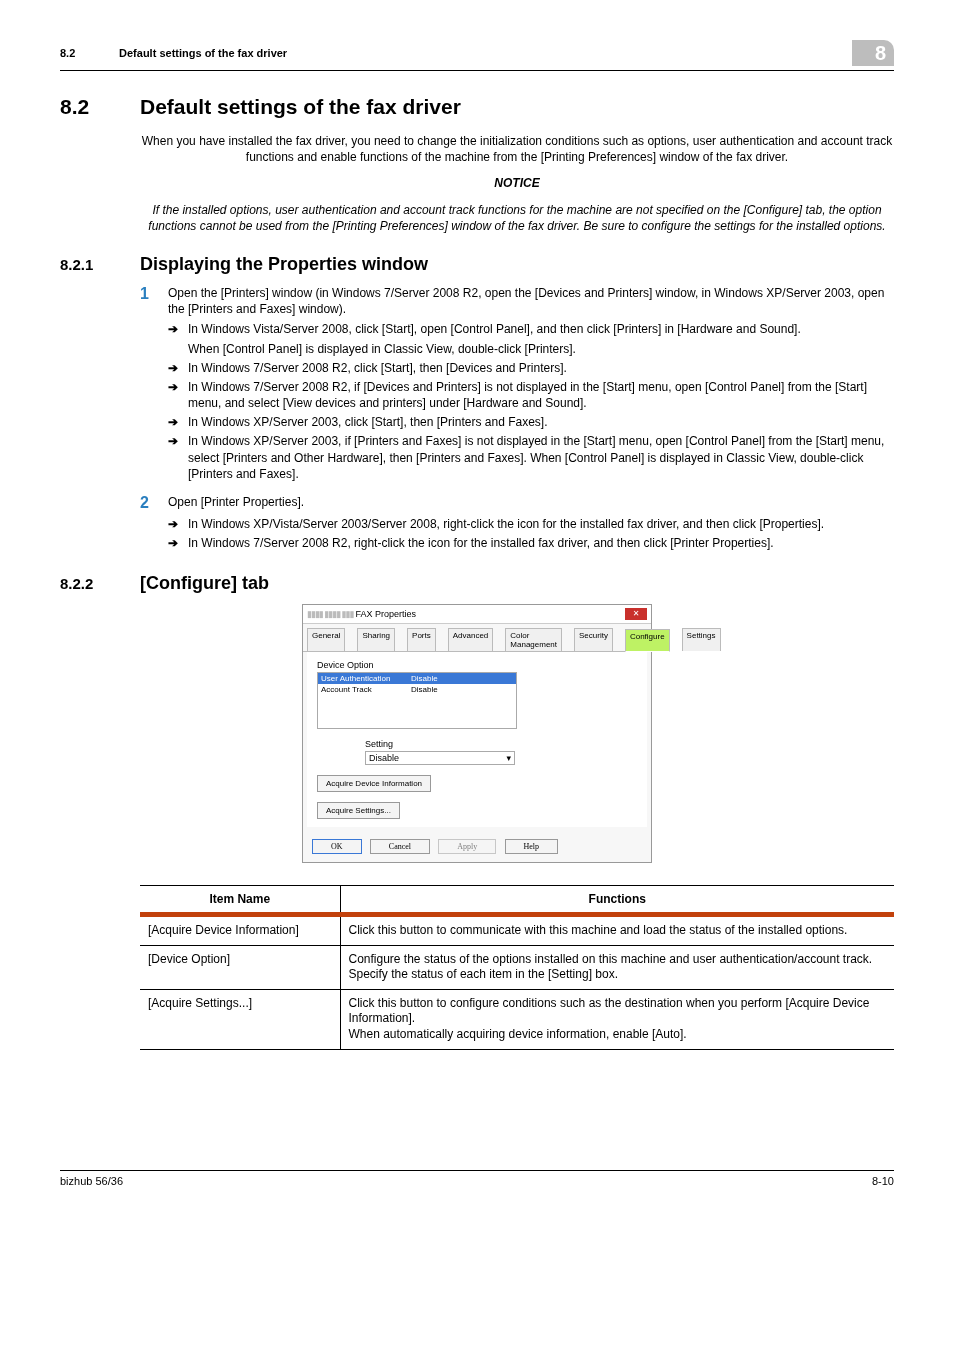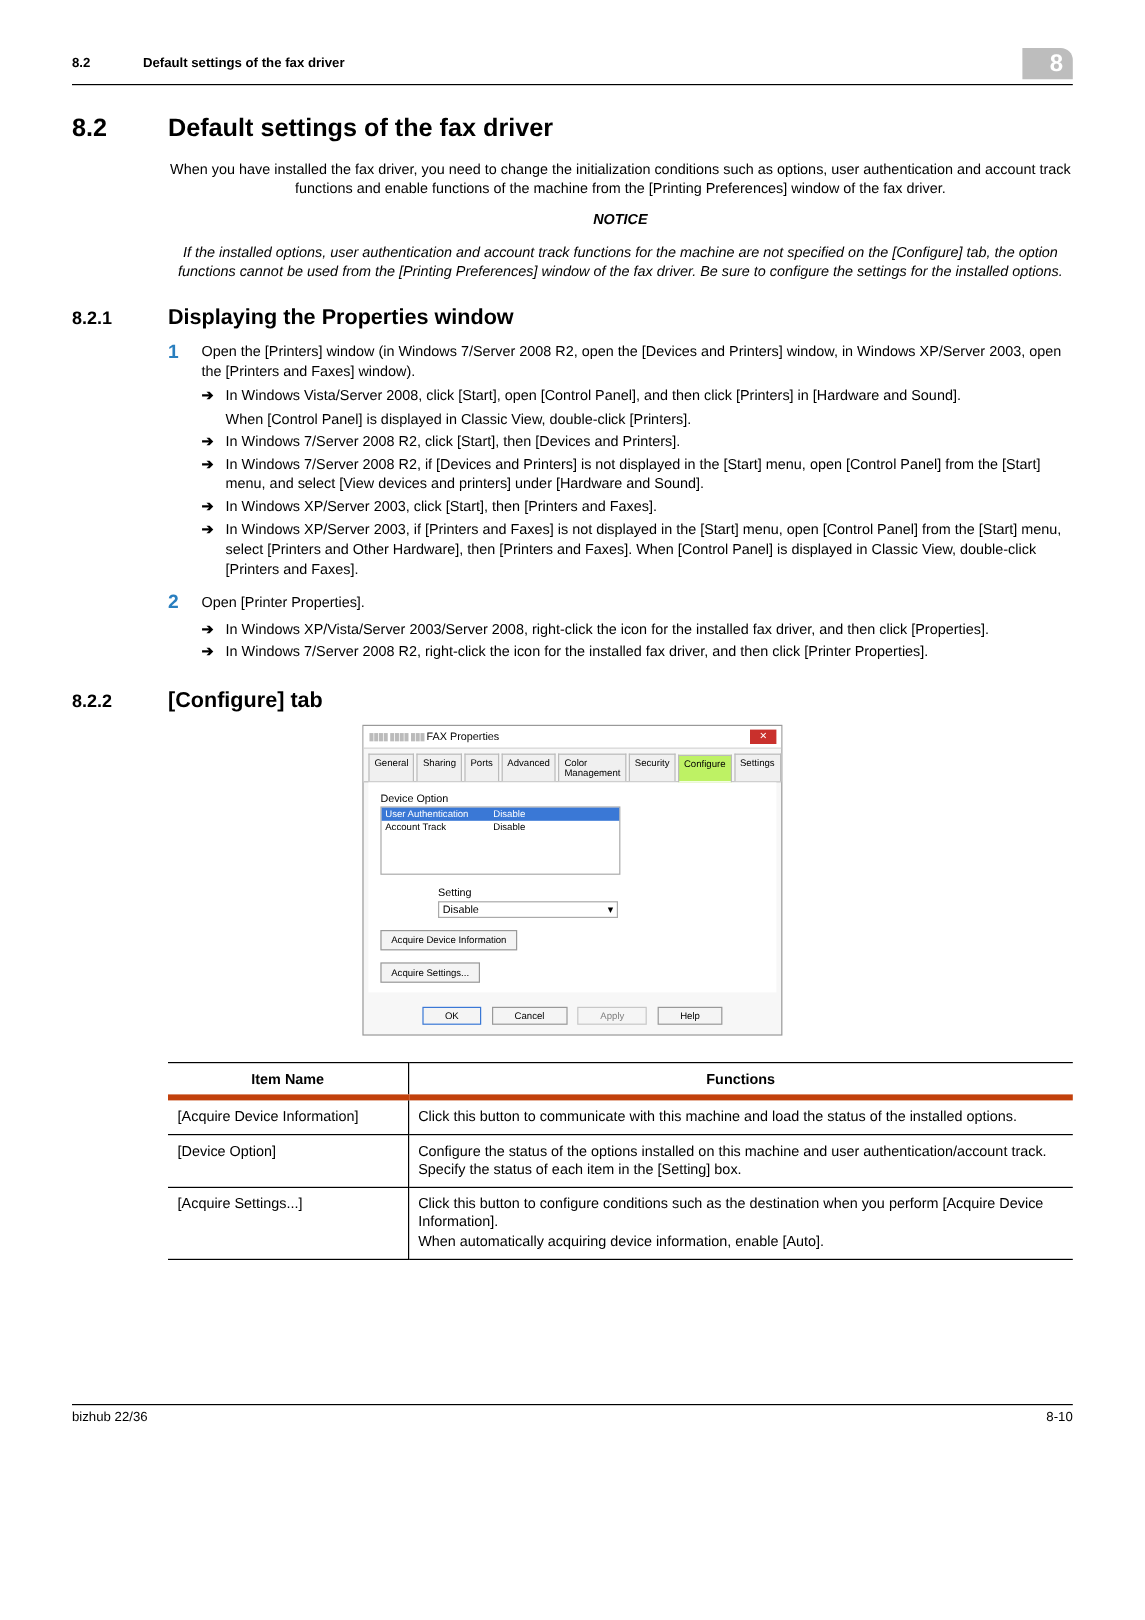--- a/index.html
+++ b/index.html
@@ -157,21 +157,21 @@
     height: 12px;
     background: #c9302c;
     color: #fff;
     font-size: 8px;
     text-align: center;
     line-height: 12px;
   }
   .tabs {
     display: flex;
     padding: 4px 4px 0 4px;
-    gap: 2px;
+    gap: 12px;
     font-size: 8px;
     border-bottom: 1px solid #bbb;
     background: #f7f7f7;
   }
   .tab {
     padding: 2px 4px;
     border: 1px solid #bbb;
     border-bottom: none;
     background: #f0f0f0;
     cursor: default;
@@ -211,22 +211,22 @@
   }
   .btn {
     border: 1px solid #999;
     background: #f4f4f4;
     padding: 3px 8px;
     display: inline-block;
     margin-top: 10px;
     font-size: 8px;
   }
   .dlg-btns {
-    text-align: center;
     padding: 6px;
+    font-family: Liberation Serif, serif;
   }
   .dlg-btns .btn {
     margin: 2px 3px;
     padding: 2px 18px;
   }
   .btn.primary { border:1px solid #3a78d6; }
 
   
   table.info {
     width: 100%;
@@ -406,16 +406,16 @@
         <tr>
           <td>[Acquire Settings...]</td>
           <td style="white-space:pre-line;">Click this button to configure conditions such as the destination when you perform [Acquire Device Information].
 When automatically acquiring device information, enable [Auto].</td>
         </tr>
       </tbody>
     </table>
   </div>
 
   <div class="footer">
-    <div>bizhub 22/36</div>
+    <div>bizhub 56/36</div>
     <div>8-10</div>
   </div>
 </div>
 
 </body></html>

